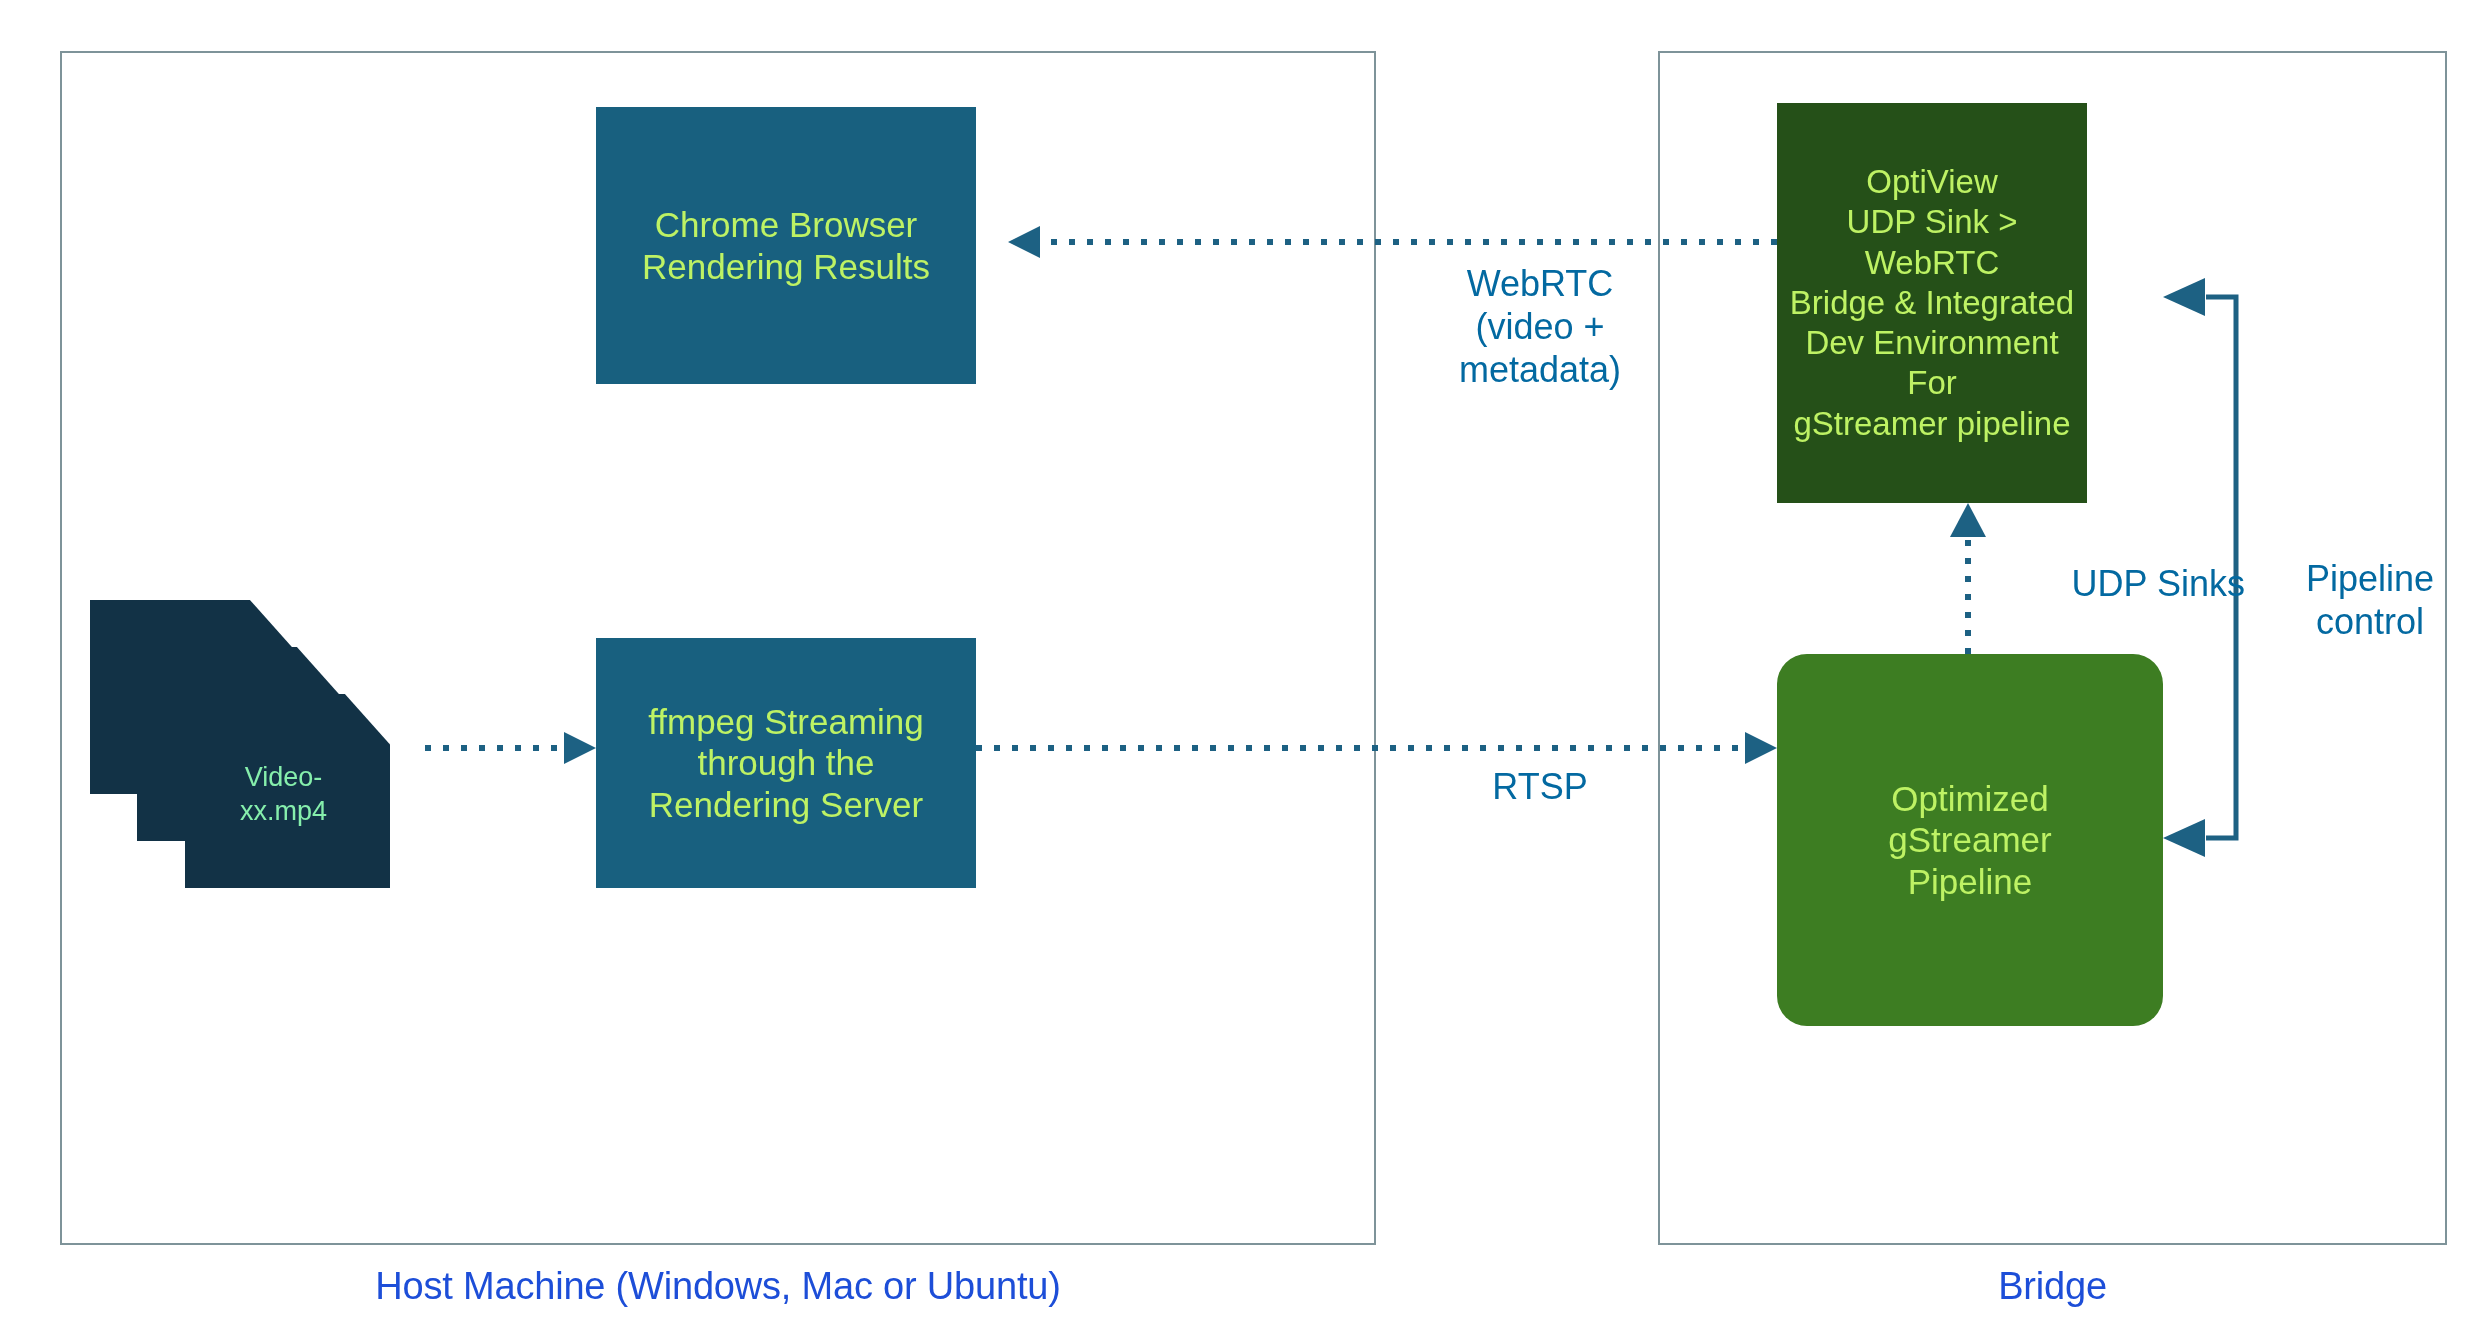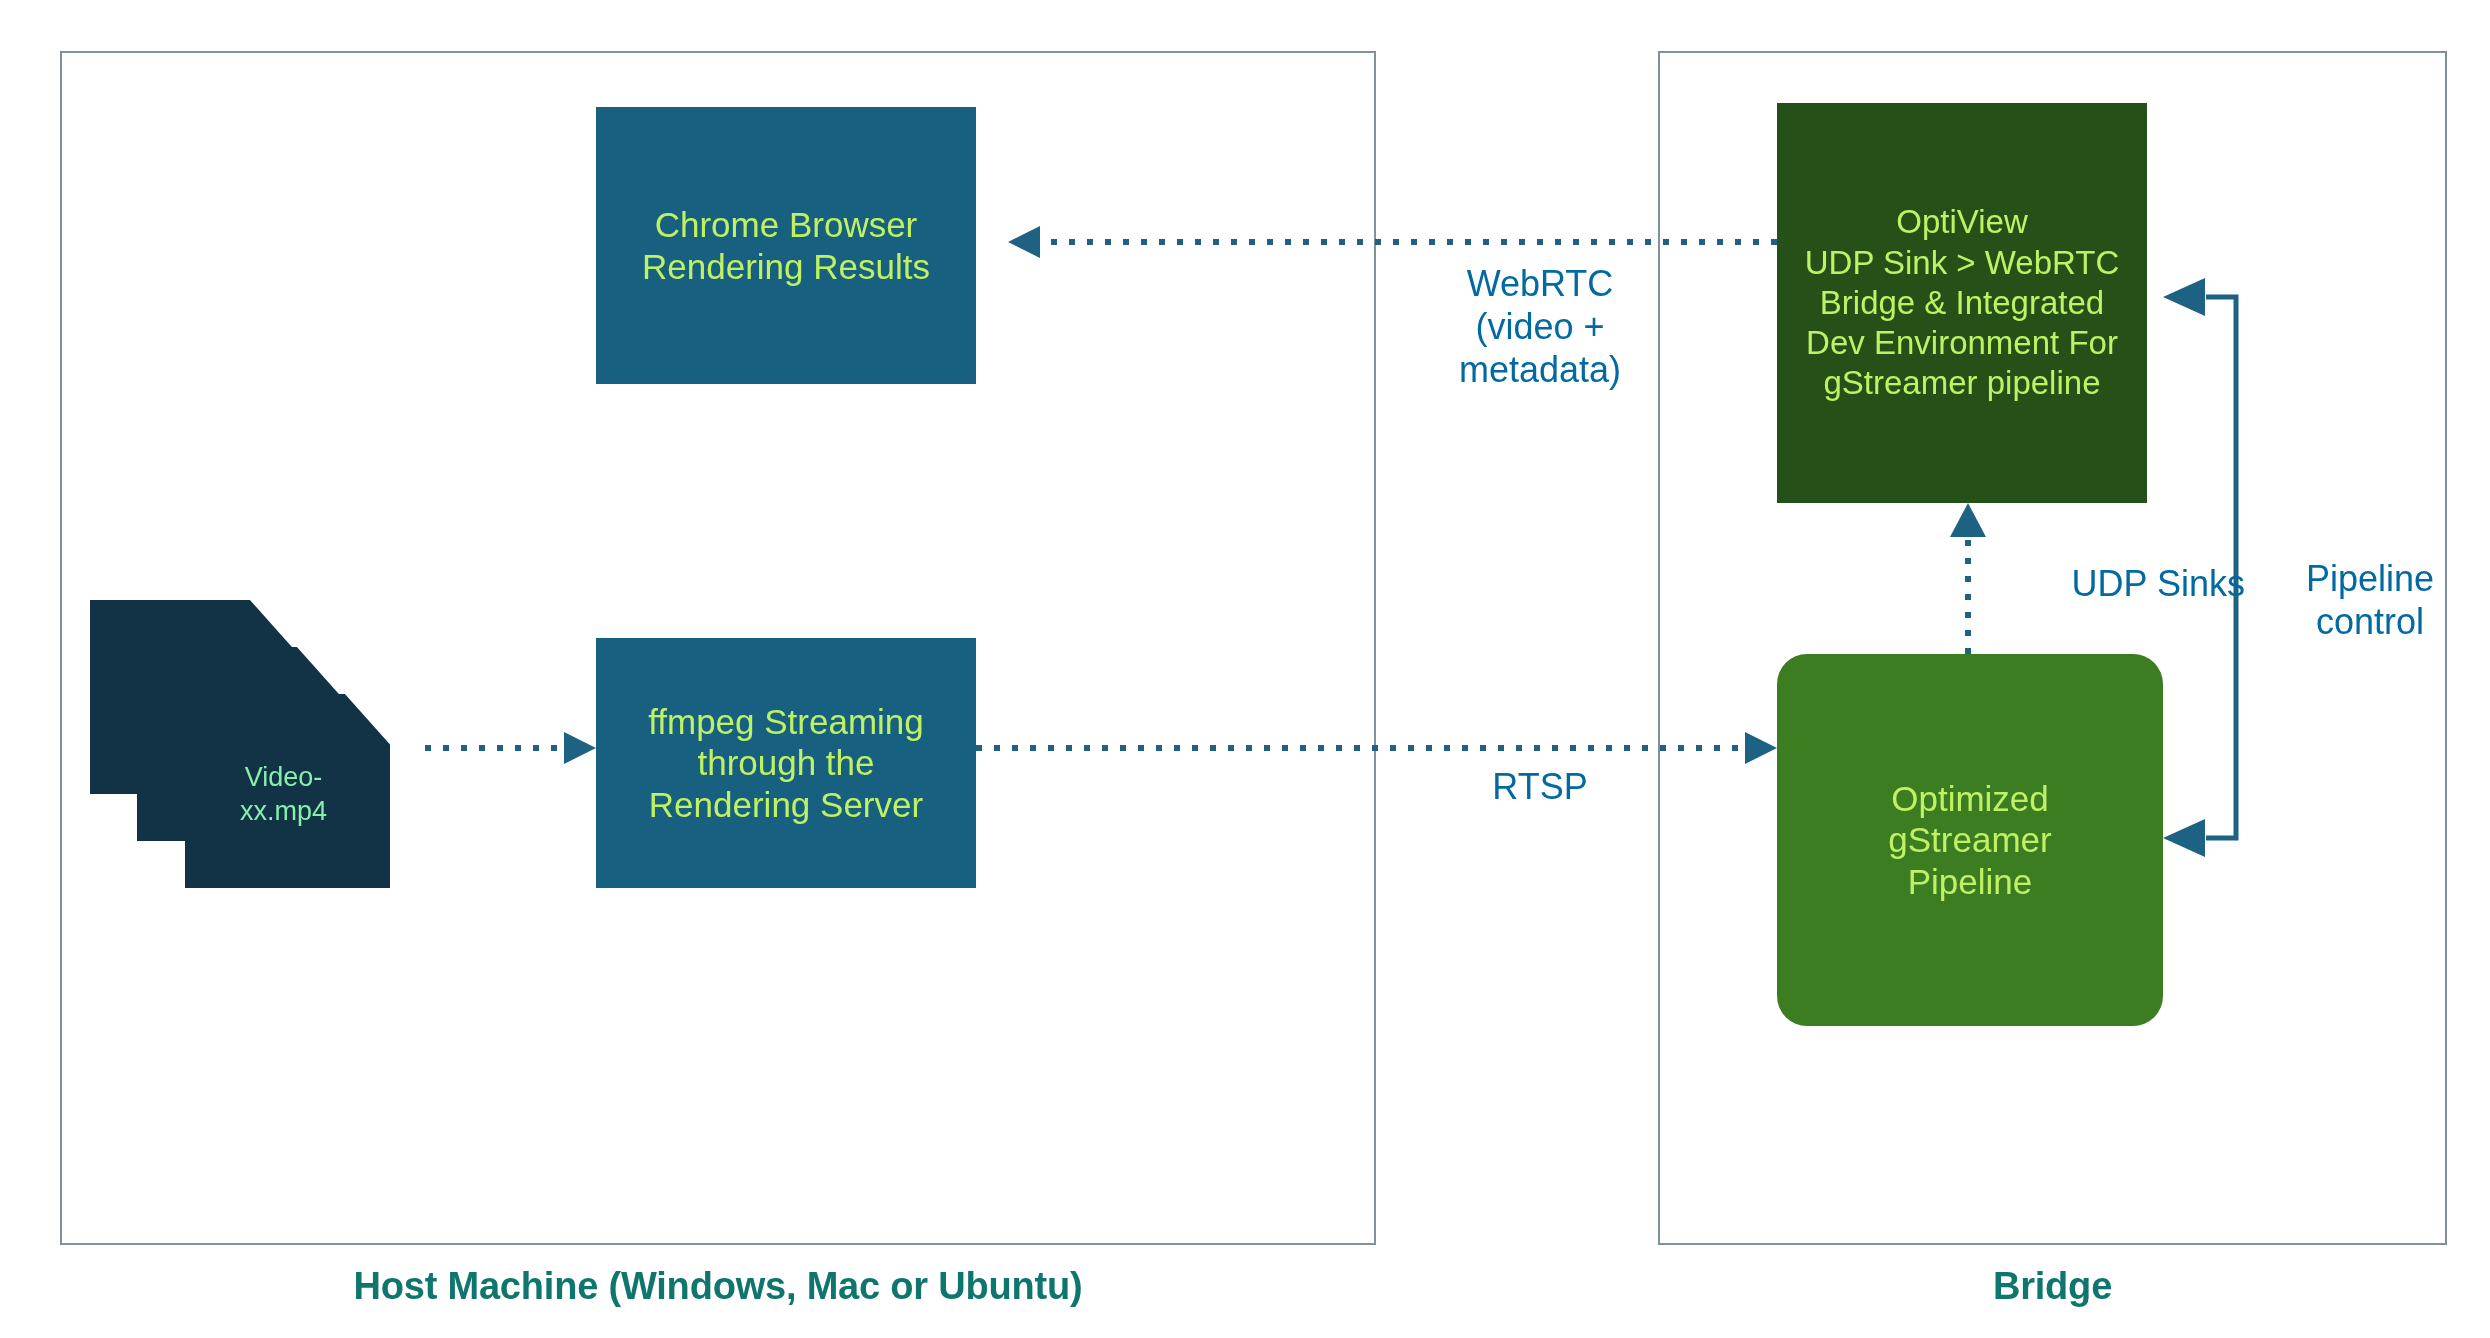--- a/index.html
+++ b/index.html
@@ -25,23 +25,23 @@
     border: 2px solid #7e9399;
     background: transparent;
     box-sizing: border-box;
   }
   #host-container { left: 60px;  top: 51px; width: 1316px; height: 1194px; }
   #devkit-container { left: 1658px; top: 51px; width: 789px; height: 1194px; }
 
   
   .container-caption {
     position: absolute;
-    color: #0f766e;
+    color: #1d4ed8;
     font-size: 38px;
-    font-weight: 700;
+    font-weight: 400;
     letter-spacing: -0.2px;
     white-space: nowrap;
   }
   #host-caption   { left: 60px; top: 1265px; width: 1316px; text-align: center; }
   #devkit-caption { left: 1658px; top: 1265px; width: 789px;  text-align: center; }
 
   
   .proc-box {
     position: absolute;
     display: flex;
@@ -55,21 +55,21 @@
     padding: 0 10px;
     box-sizing: border-box;
     white-space: pre-line;
   }
   .blue  { background: #18607f; }
   .green-dark  { background: #255018; }
   .green-light { background: #3d7d22; }
 
   #box-chrome   { left: 596px;  top: 107px; width: 380px; height: 277px; }
   #box-ffmpeg   { left: 596px;  top: 638px; width: 380px; height: 250px; }
-  #box-optiview { left: 1777px; top: 103px; width: 370px; height: 400px;
+  #box-optiview { left: 1777px; top: 103px; width: 310px; height: 400px;
                   font-size: 33px; line-height: 1.22; }
   #box-pipeline { left: 1777px; top: 654px; width: 386px; height: 372px; border-radius: 30px; }
 
   
   #video-stack {
     position: absolute;
     left: 90px;
     top: 600px;
     width: 350px;
     height: 300px;

